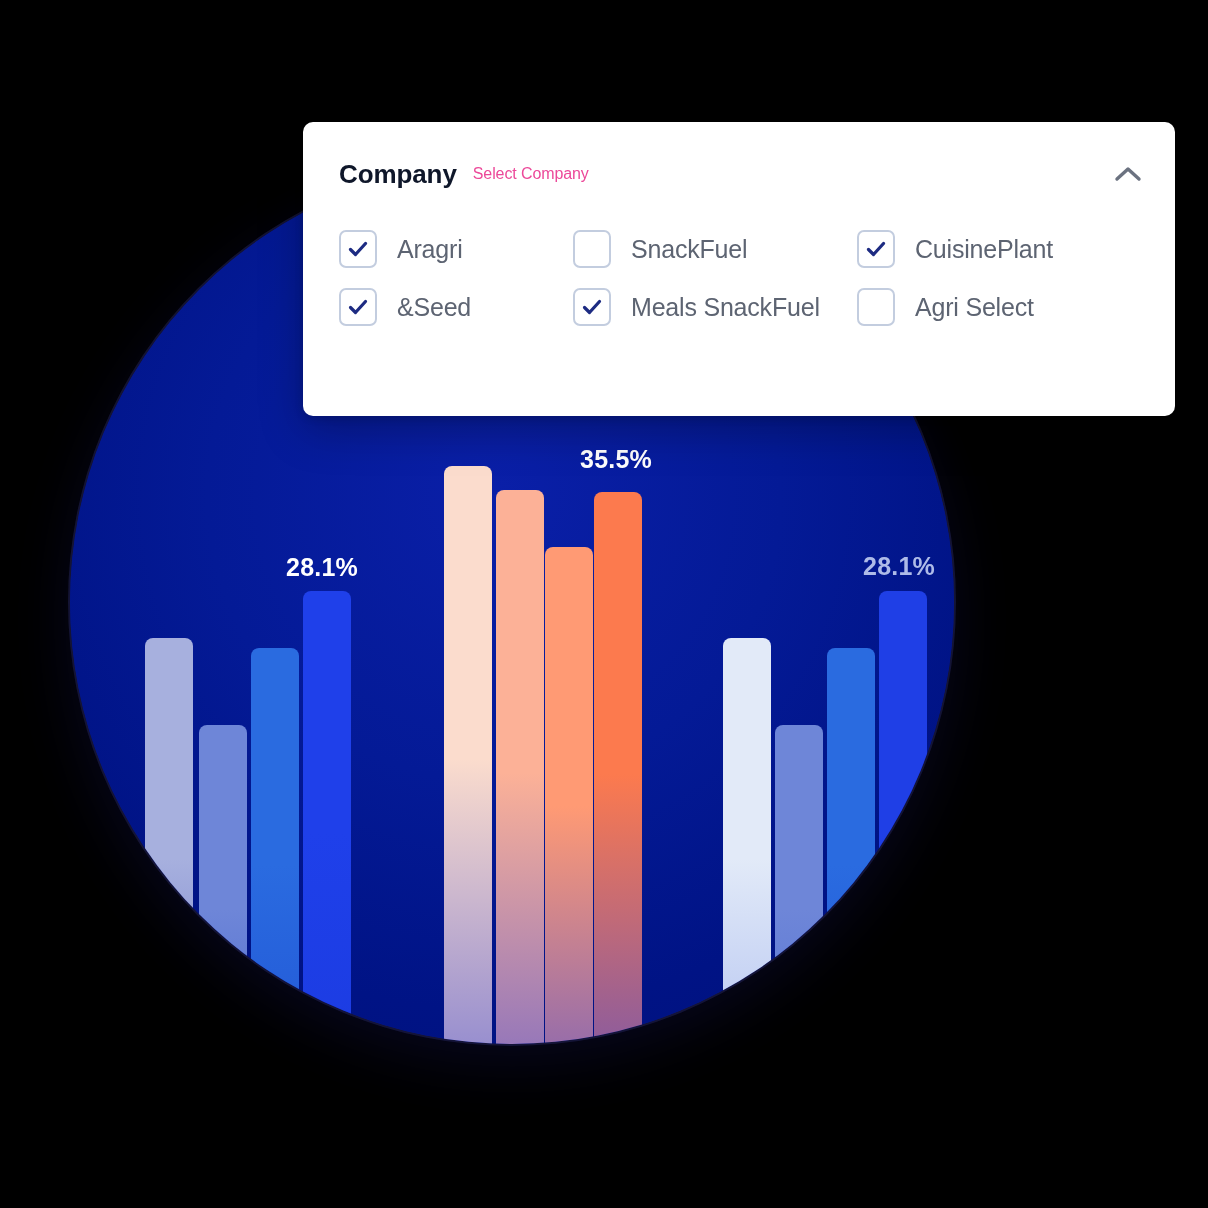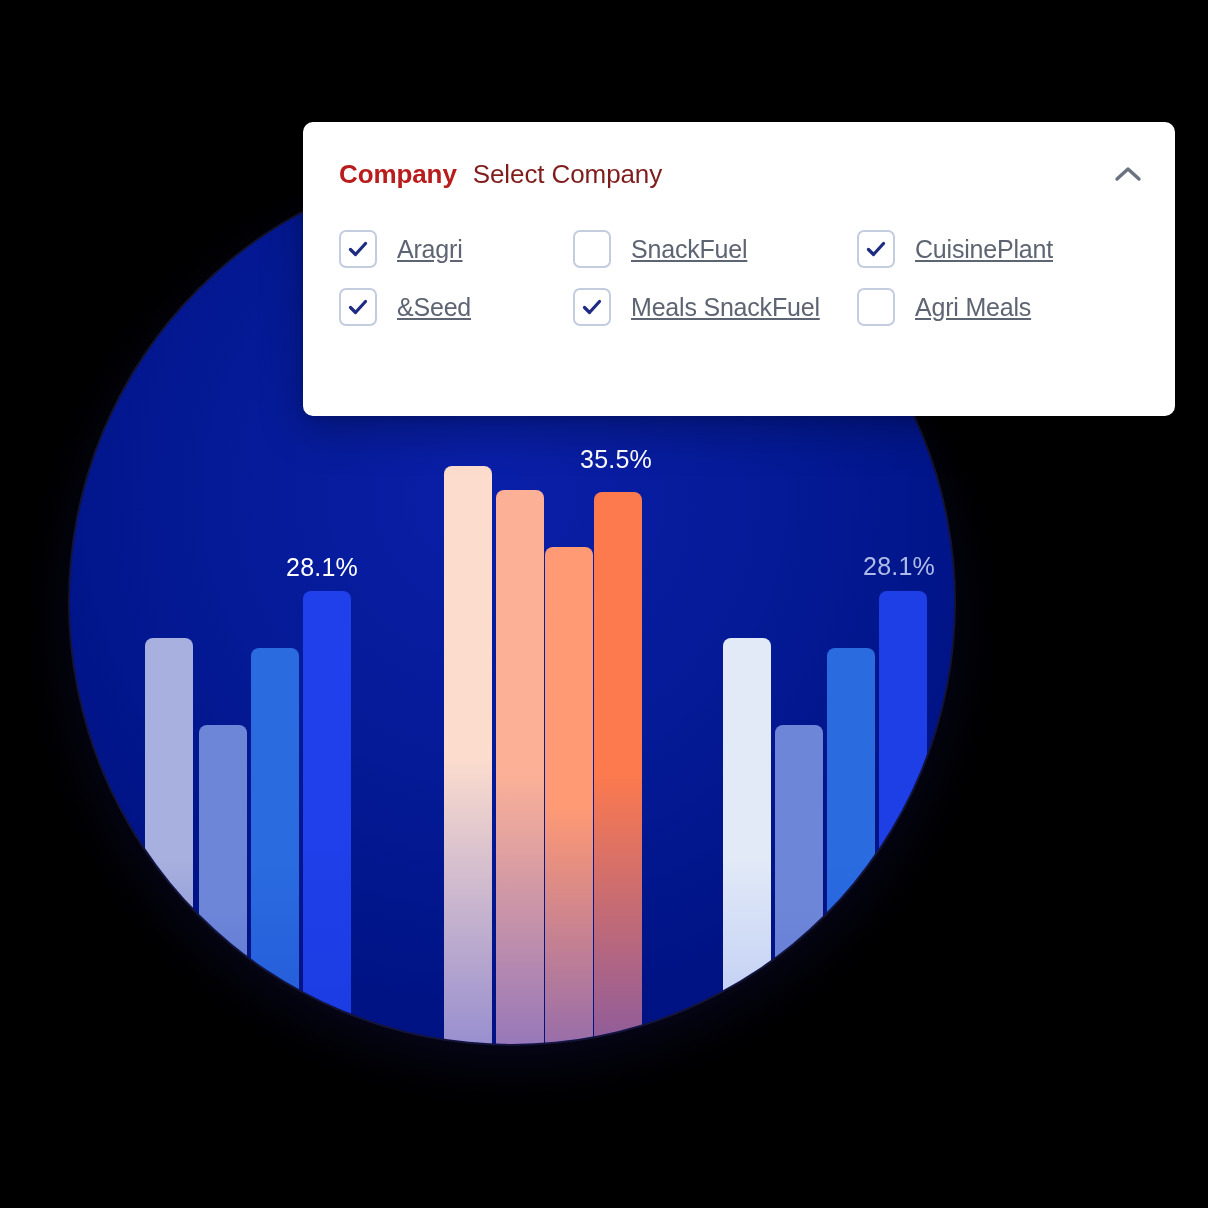--- a/index.html
+++ b/index.html
@@ -66,21 +66,21 @@
   .bar {
     position: absolute;
     border-radius: 8px 8px 0 0;
     bottom: -120px;
   }
 
   
   .bar-label {
     position: absolute;
     font-size: 25px;
-    font-weight: normal;
+    font-weight: bold;
     letter-spacing: 0.2px;
     white-space: nowrap;
   }
 
   
   .panel {
     position: absolute;
     left: 303px;
     top: 122px;
     width: 872px;
@@ -98,28 +98,28 @@
     top: 32px;
     right: 30px;
     height: 40px;
     display: flex;
     align-items: center;
   }
 
   .panel-title-bold {
     font-size: 26px;
     font-weight: bold;
-    color: #b91c1c;
+    color: #0f172a;
     letter-spacing: -0.1px;
   }
 
   .panel-title-reg {
-    font-size: 26px;
+    font-size: 16px;
     font-weight: normal;
-    color: #7f1d1d;
+    color: #ec4899;
     margin-left: 16px;
     letter-spacing: -0.1px;
   }
 
   .chevron-btn {
     margin-left: auto;
     width: 34px;
     height: 34px;
     display: flex;
     align-items: center;
@@ -160,21 +160,20 @@
   }
 
   .cb-box svg { display: none; }
   .cb-item[data-checked="true"] .cb-box svg { display: block; }
 
   .cb-label {
     font-size: 25px;
     color: #5d6472;
     letter-spacing: -0.2px;
     white-space: nowrap;
-    text-decoration: underline;
   }
 </style>
 </head>
 <body>
 
 <div id="stage">
 
   <div class="glow-ring"></div>
 
   <div class="circle-wrap">
@@ -245,19 +244,19 @@
         <div class="cb-item" data-checked="true">
           <span class="cb-box">
             <svg width="24" height="24" viewBox="0 0 24 24">
               <path d="M4.5 12.5 L9.5 17.5 L19.5 6.5" fill="none" stroke="#1d2b82" stroke-width="3.2" stroke-linecap="round" stroke-linejoin="round"></path>
             </svg>
           </span>
           <span class="cb-label">Meals SnackFuel</span>
         </div>
         <div class="cb-item" data-checked="false">
           <span class="cb-box"></span>
-          <span class="cb-label">Agri Meals</span>
+          <span class="cb-label">Agri Select</span>
         </div>
       </div>
 
   </div>
 
 </div>
 
 </body></html>

